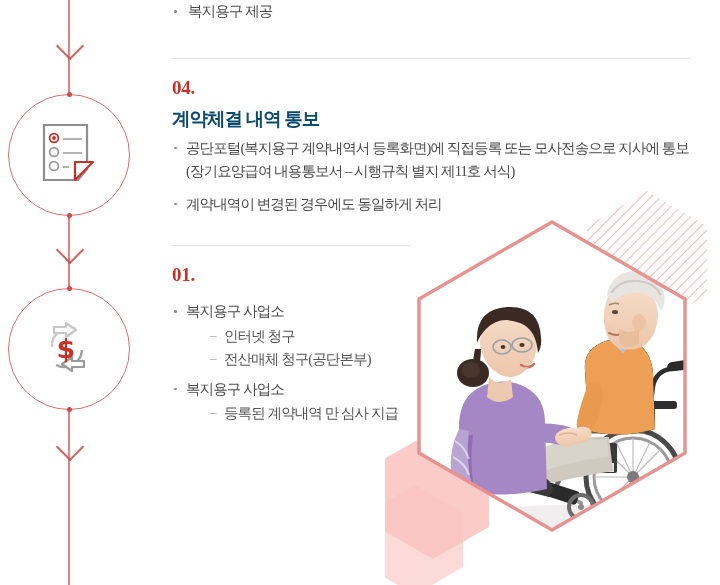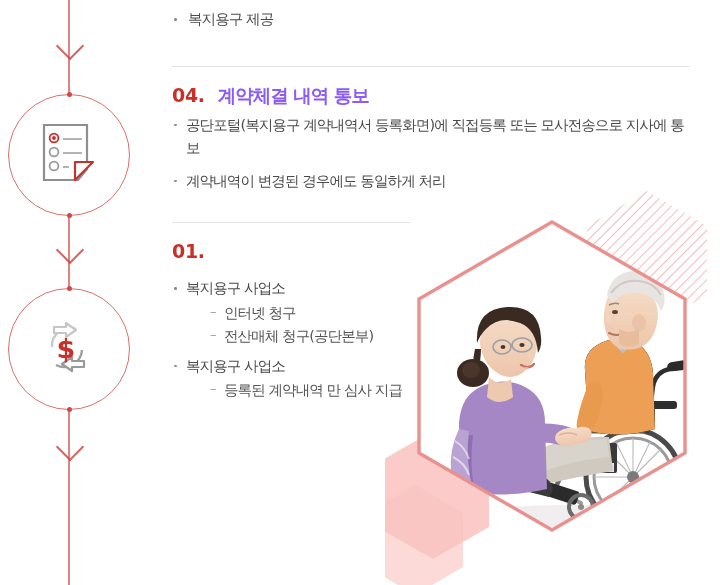--- a/index.html
+++ b/index.html
@@ -42,40 +42,40 @@
   .node::before{top:-3px;}
   .node::after{bottom:-3px;}
   .node-1{top:94px;}
   .node-2{top:288px;}
   .node-ico{
     position:absolute;inset:0;display:flex;
     align-items:center;justify-content:center;
   }
 
   
-  .content{position:absolute;left:172px;top:8px;width:520px;}
+  .content{position:absolute;left:172px;top:0;width:520px;font-family:Liberation Serif, serif;}
 
   .divider{
     height:1px;background:#e3e3e3;margin:0;
   }
   .divider.d1{width:518px;margin-top:8px;}
   .divider.d2{width:238px;}
 
   .sec{position:relative;}
 
   .sec-head{
     display:flex;align-items:baseline;gap:13px;
-    margin:0;padding:0;
+    margin:0;padding:0;flex-direction:column;
   }
   .sec-num{
     font-size:19px;font-weight:bold;color:#c8302a;
     letter-spacing:-.3px;line-height:1;
   }
   .sec-title{
-    font-size:18.5px;font-weight:bold;color:#8b5cf6;
+    font-size:18.5px;font-weight:bold;color:#0c4a6e;
     letter-spacing:-1px;line-height:1;
   }
 
   ul.lvl1{list-style:none;margin:0;padding:0;}
   ul.lvl1 > li{
     position:relative;padding-left:14px;
     font-size:14.5px;color:#4a4a4a;letter-spacing:-.9px;
     line-height:1.62;margin-bottom:3px;
   }
   ul.lvl1 > li::before{
@@ -159,20 +159,21 @@
 
     <div class="sec" style="margin-top:19px;">
       <div class="sec-head">
         <span class="sec-num">04.</span>
         <span class="sec-title">계약체결 내역 통보</span>
       </div>
 
       <ul class="lvl1" style="margin-top:8px;">
         <li>
           <span class="cont">공단포털(복지용구 계약내역서 등록화면)에 직접등록 또는 모사전송으로 지사에 통보</span>
+          <span class="cont">(장기요양급여 내용통보서 – 시행규칙 별지 제11호 서식)</span>
         </li>
         <li style="margin-top:9px;">
           <span class="cont">계약내역이 변경된 경우에도 동일하게 처리</span>
         </li>
       </ul>
     </div>
 
     <div style="height:26px"></div>
     <div class="divider d2"></div>
 

